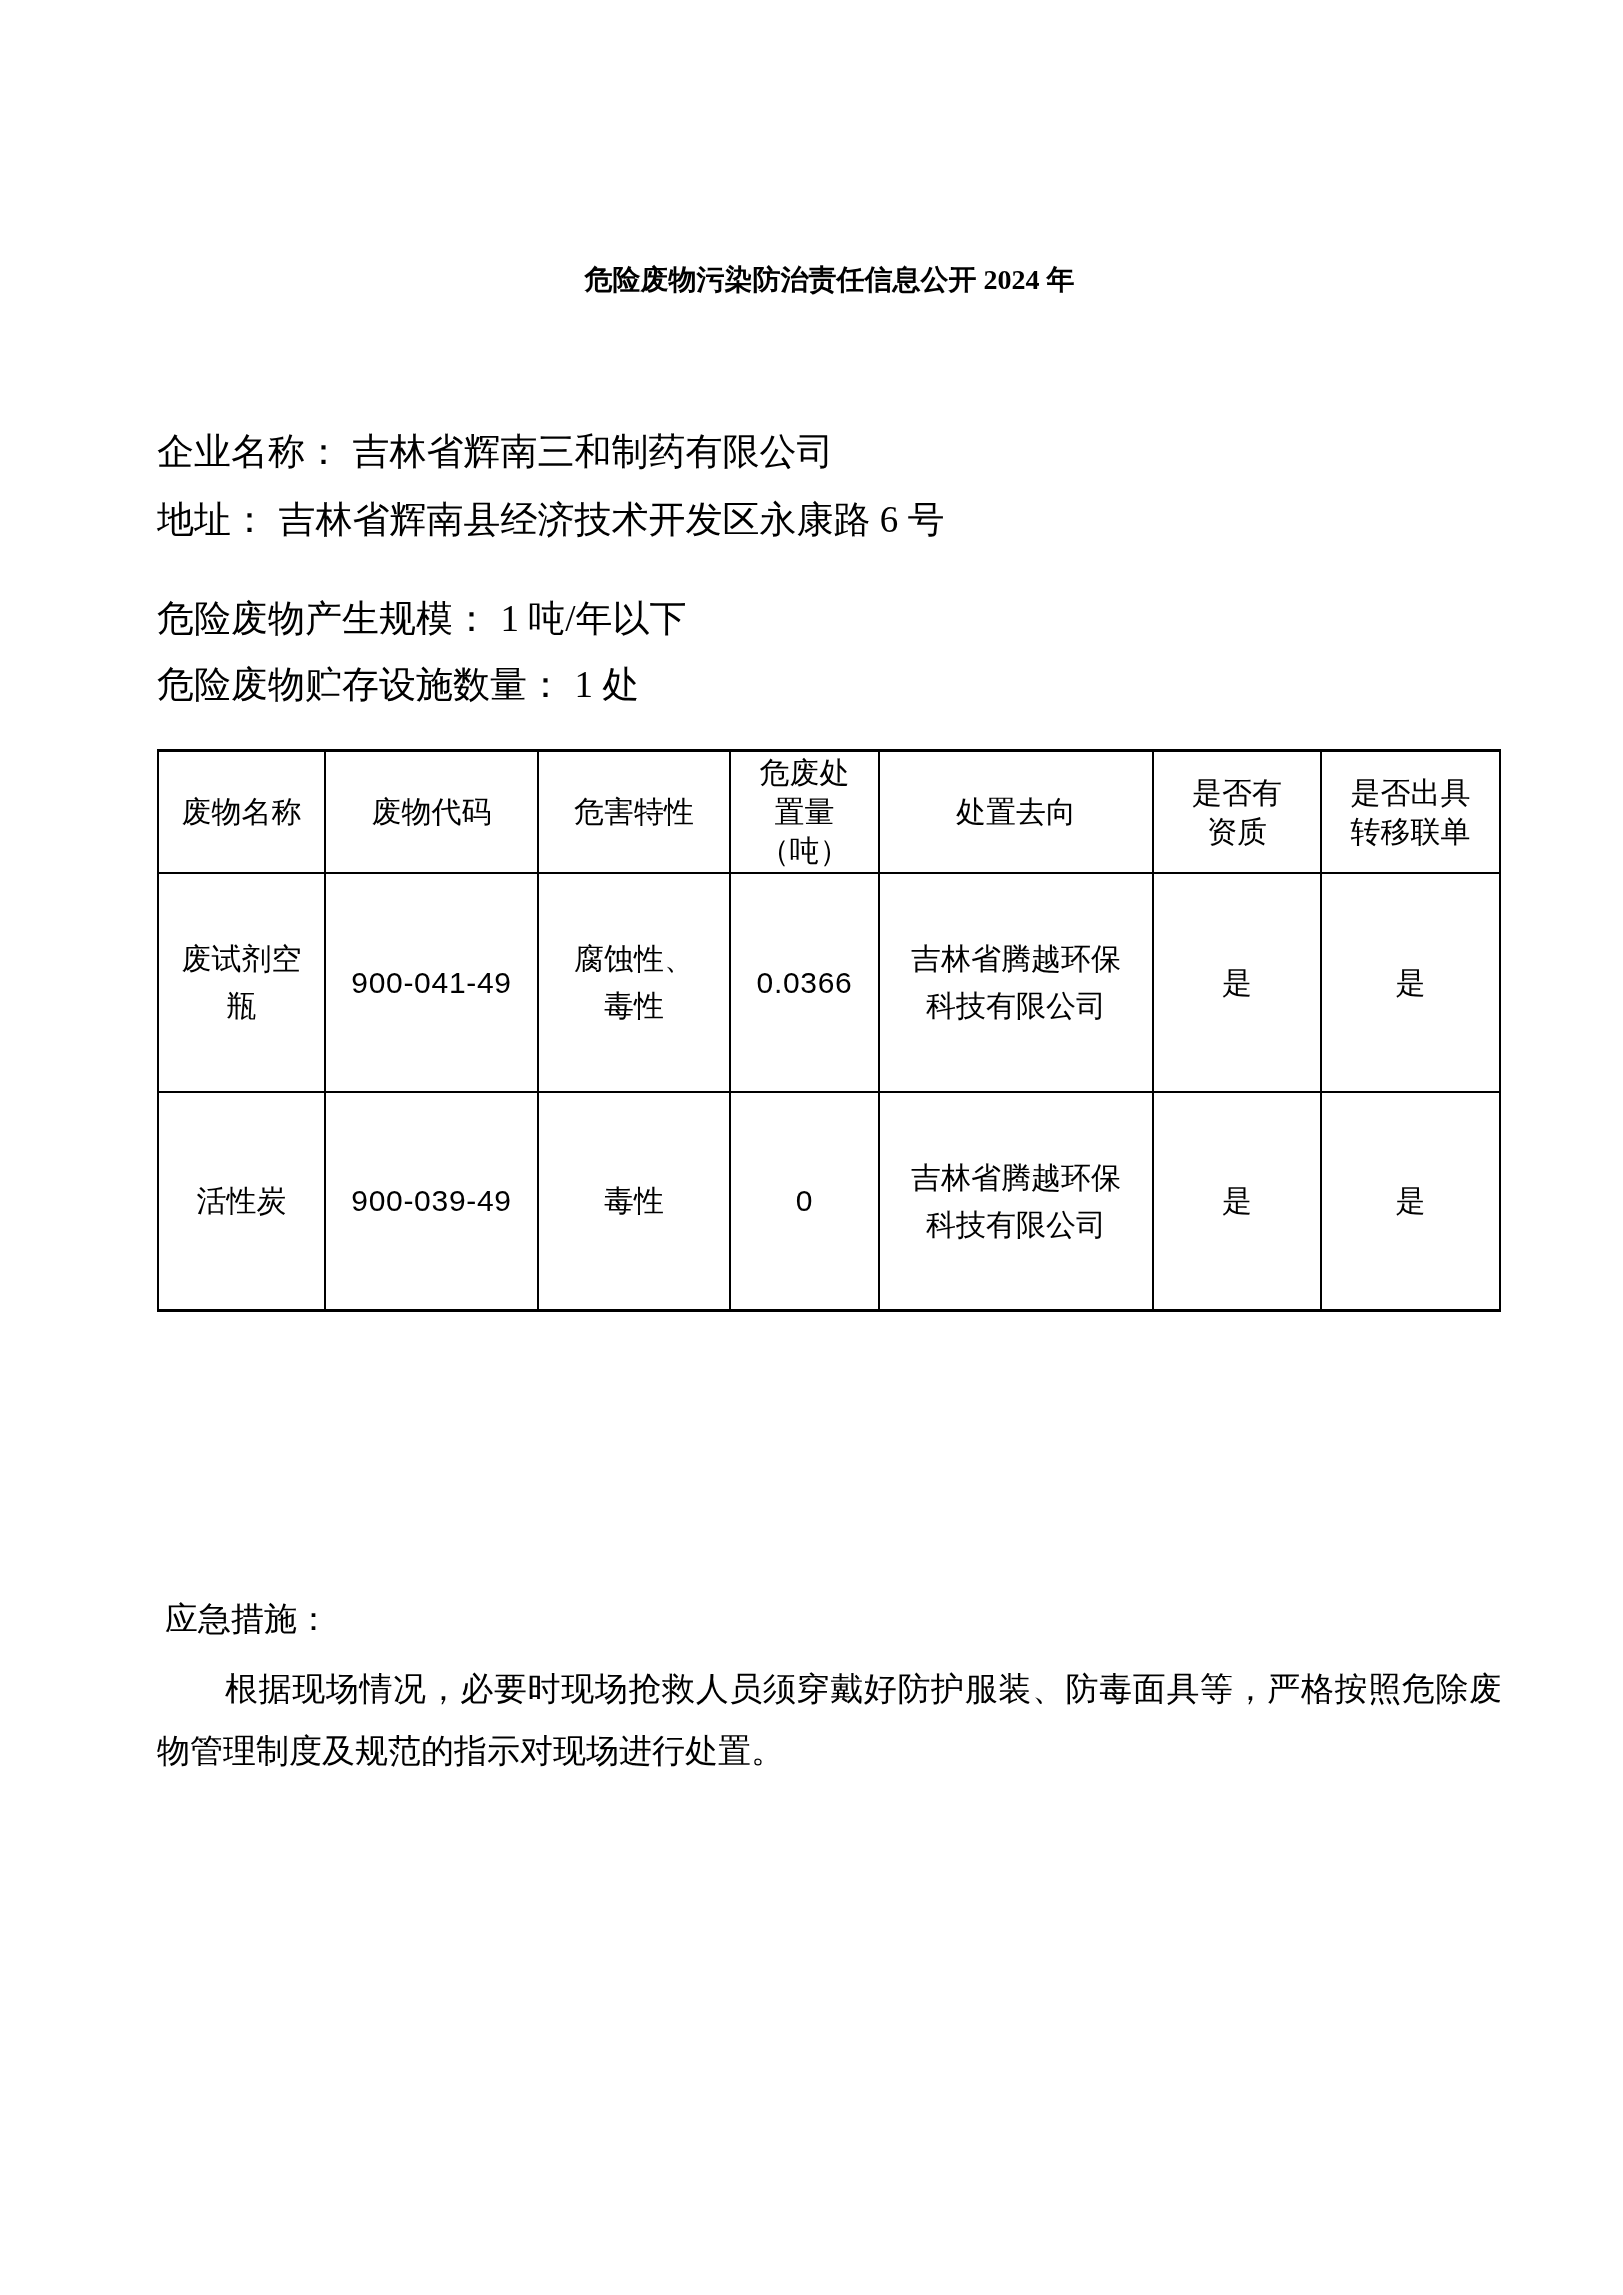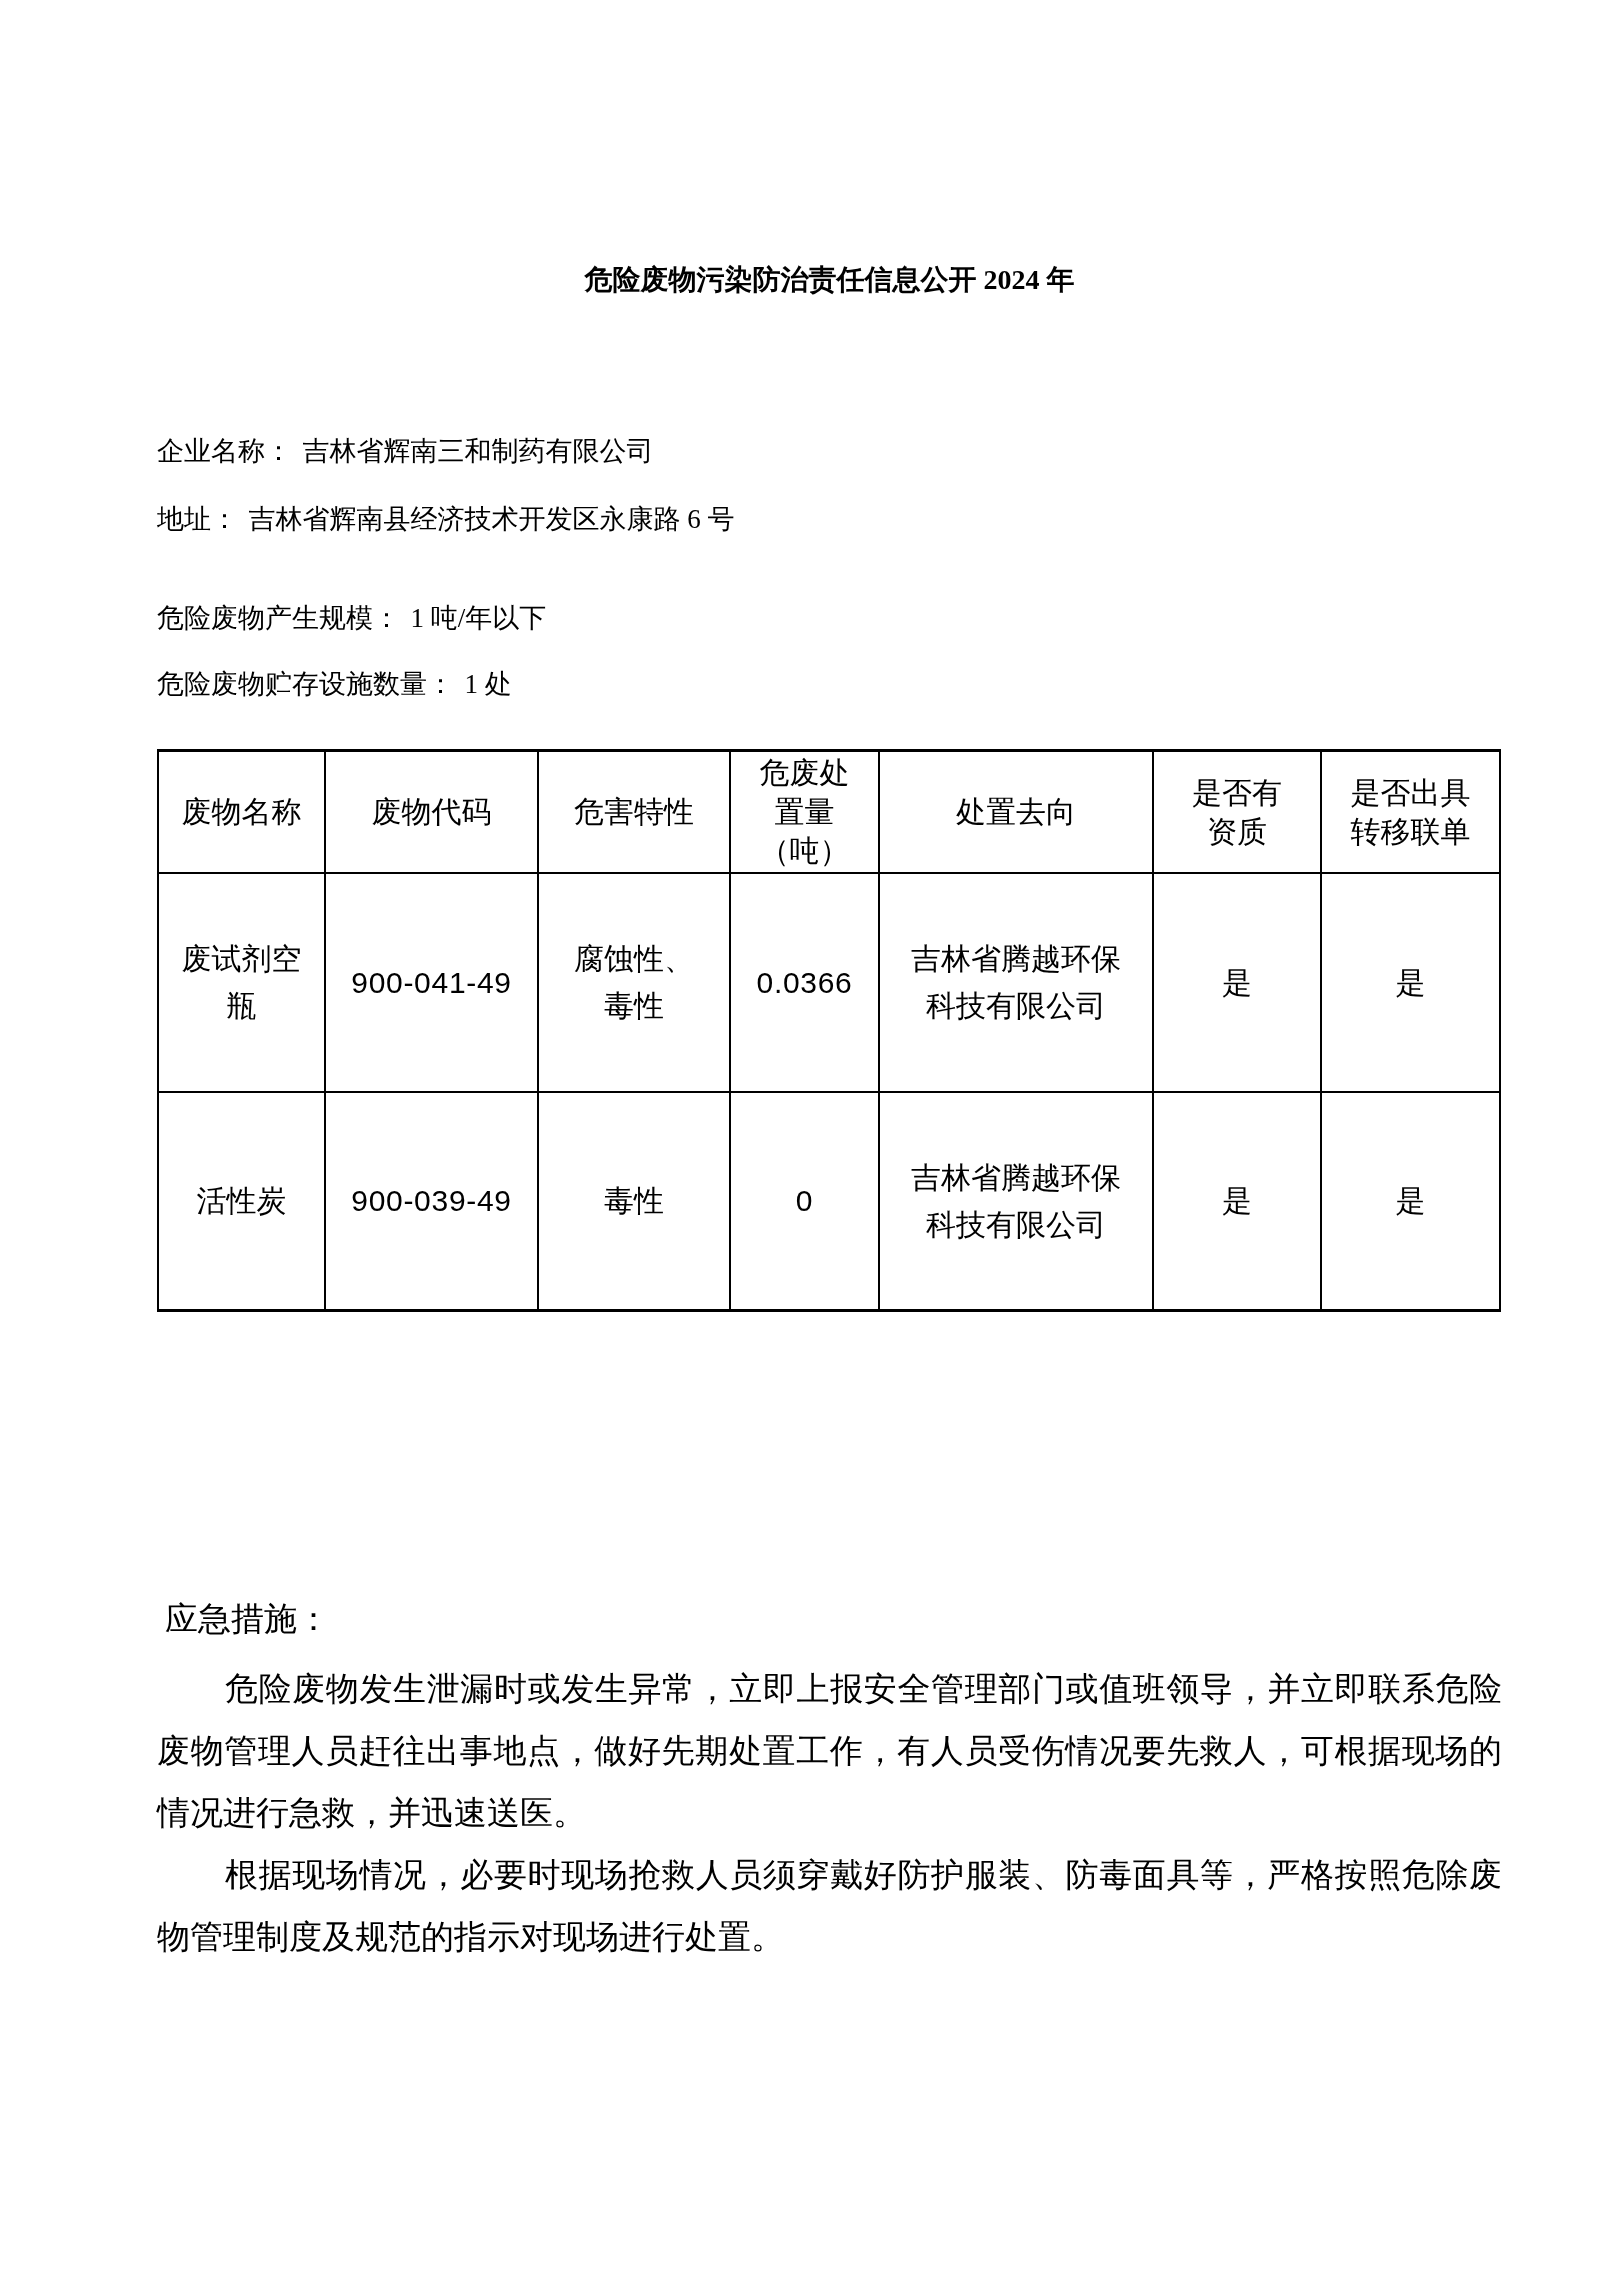--- a/index.html
+++ b/index.html
@@ -21,21 +21,21 @@
     text-align:center;
     font-size:28px;
     font-weight:bold;
     line-height:52px;
     white-space:nowrap;
   }
   .info-line{
     position:absolute;
     left:157px;
     width:1345px;
-    font-size:27px;
+    font-size:37px;
     line-height:39px;
     white-space:nowrap;
   }
   .info-line .value{margin-left:10.5px;}
   #info-company{top:432px;}
   #info-address{top:500px;}
   #info-scale{top:599px;}
   #info-storage{top:665px;}
 
   table.waste{
@@ -148,18 +148,17 @@
         <td>吉林省腾越环保
 科技有限公司</td>
         <td>是</td>
         <td>是</td>
       </tr>
     </tbody>
   </table>
 
   <div class="emergency">
     <p class="heading">应急措施：</p>
-    <p class="body-para">危险废物发生泄漏时或发生异常，立即上报安全管理部门或值班领导，并立即联系危险废物管理人员赶往出事地点，做好先期处置工作，有人员受伤情况要先救人，可根据现场的情况进行急救，并迅速送医。</p>
     <p class="body-para">根据现场情况，必要时现场抢救人员须穿戴好防护服装、防毒面具等，严格按照危除废物管理制度及规范的指示对现场进行处置。</p>
   </div>
 
 </div>
 
 
 </body></html>

